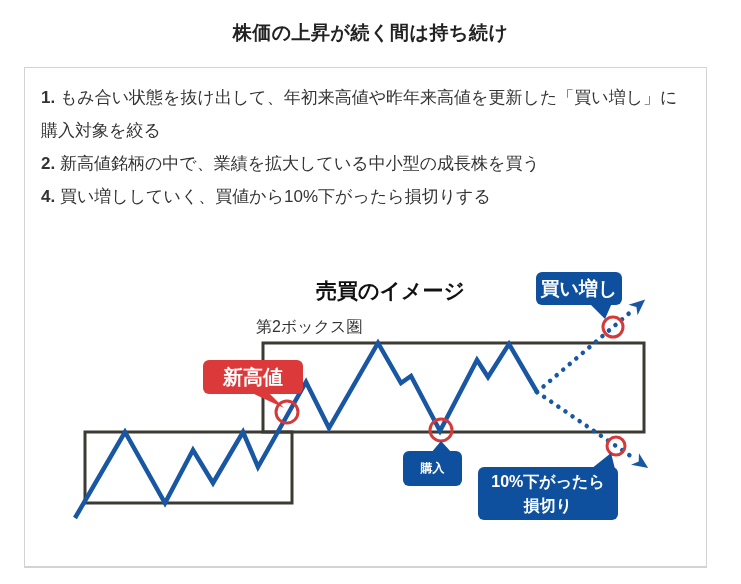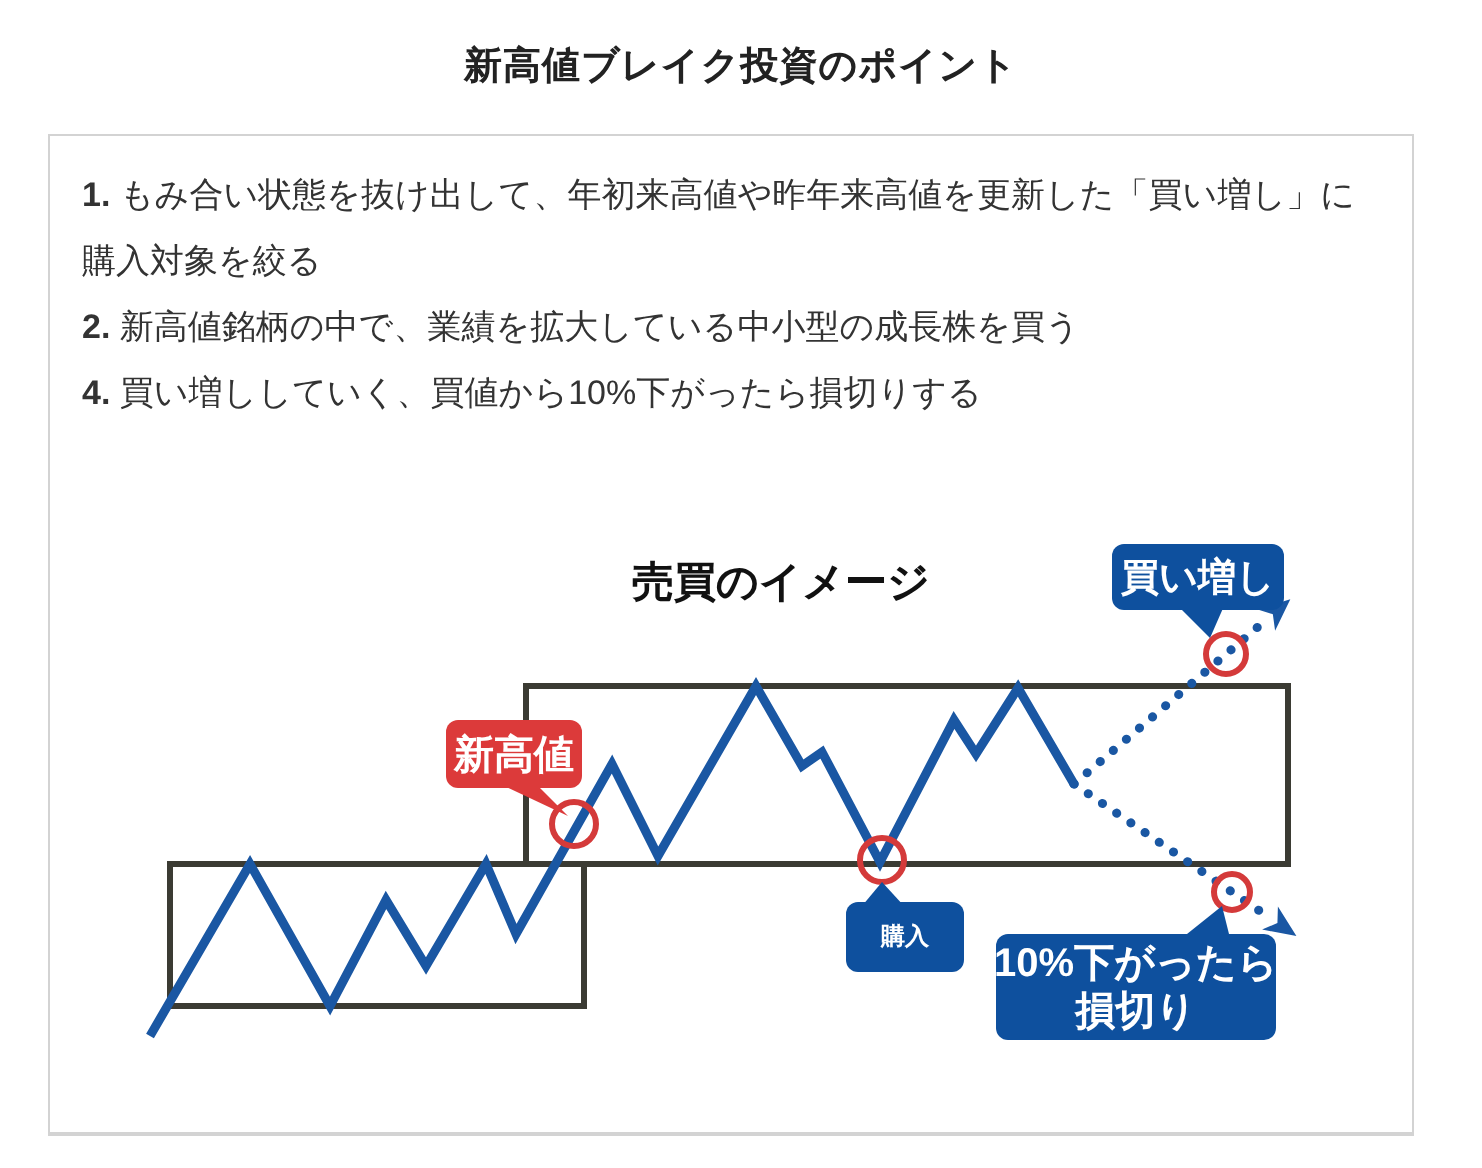--- a/index.html
+++ b/index.html
@@ -11,43 +11,43 @@
         border:1px solid #d3d3d3;border-bottom-width:2px;box-sizing:border-box;}
   .points{position:absolute;left:16px;top:13px;width:650px;font-size:17px;line-height:33px;color:#333;}
   .point-item b{font-weight:bold;}
   .chart-svg{position:absolute;left:0;top:0;}
   .chart-title{position:absolute;left:265px;top:277px;width:200px;text-align:right;
         font-size:21px;font-weight:bold;color:#111;}
   .box-label{position:absolute;font-size:16px;color:#333;white-space:nowrap;}
   #box1-label{left:82px;top:402px;}
   #box2-label{left:256px;top:317px;}
   .bubble{position:absolute;display:flex;align-items:center;justify-content:center;
-        color:#fff;font-weight:bold;border-radius:6px;text-align:center;white-space:nowrap;margin-left:20px;}
+        color:#fff;font-weight:bold;border-radius:6px;text-align:center;white-space:nowrap;}
   .bubble.red{background:#dc3a3a;}
   .bubble.blue{background:#0e509e;}
-  #newhigh-bubble{left:203px;top:360px;width:68px;height:34px;font-size:20px;}
+  #newhigh-bubble{left:203px;top:360px;width:100px;height:34px;font-size:20px;}
   #addbuy-bubble{left:536px;top:272px;width:86px;height:33px;font-size:19px;}
   #buy-bubble{left:403px;top:451px;width:59px;height:35px;font-size:12px;}
-  #stoploss-bubble{left:478px;top:467px;width:140px;height:53px;font-size:20px;
+  #stoploss-bubble{left:478px;top:467px;width:140px;height:53px;font-size:16px;
         line-height:24px;flex-direction:column;}
   
   .box{fill:none;stroke:#3b3b33;stroke-width:3;}
   .price-line{fill:none;stroke:#1a57a3;stroke-width:4.5;stroke-linejoin:miter;}
   .dotted-line{fill:none;stroke:#1a57a3;stroke-width:4.5;stroke-linecap:round;stroke-dasharray:0.1 8.5;}
   .arrowhead{fill:#1a57a3;stroke:none;}
   .marker{fill:none;stroke:#d43a3a;stroke-width:3;}
   .tail-red{fill:#dc3a3a;}
   .tail-blue{fill:#0e509e;}
 </style>
 </head>
 <body>
 
 <div class="page">
 
-  <h1 class="page-title">新高値ブレイク投資のポイント</h1>
+  <h1 class="page-title">株価の上昇が続く間は持ち続け</h1>
 
   <div class="card">
     <div class="points" id="points-list">
         <div class="point-item"><b>1.</b><span> もみ合い状態を抜け出して、年初来高値や昨年来高値を更新した「買い増し」に購入対象を絞る</span></div>
         <div class="point-item"><b>2.</b><span> 新高値銘柄の中で、業績を拡大している中小型の成長株を買う</span></div>
         <div class="point-item"><b>4.</b><span> 買い増ししていく、買値から10%下がったら損切りする</span></div>
       </div>
   </div>
 
   <svg class="chart-svg" width="741" height="584" viewBox="0 0 741 584">
@@ -64,20 +64,21 @@
         <circle cx="613" cy="327" r="10" class="marker"></circle>
         <circle cx="616" cy="446" r="9" class="marker"></circle>
       </g>
     <path class="tail-red" d="M250,392 L284,408 L268,392 Z"></path>
     <path class="tail-blue" d="M589,303 L605,319 L612,303 Z"></path>
     <path class="tail-blue" d="M431,453 L441,441 L452,453 Z"></path>
     <path class="tail-blue" d="M591,469 L611,453 L615,469 Z"></path>
   </svg>
 
   <div class="chart-title">売買のイメージ</div>
+  <div class="box-label" id="box2-label">第2ボックス圏</div>
 
   <div class="bubble red" id="newhigh-bubble">新高値</div>
   <div class="bubble blue" id="addbuy-bubble">買い増し</div>
   <div class="bubble blue" id="buy-bubble">購入</div>
   <div class="bubble blue" id="stoploss-bubble">
     <span>10%下がったら</span>
     <span>損切り</span>
   </div>
 
 </div>

